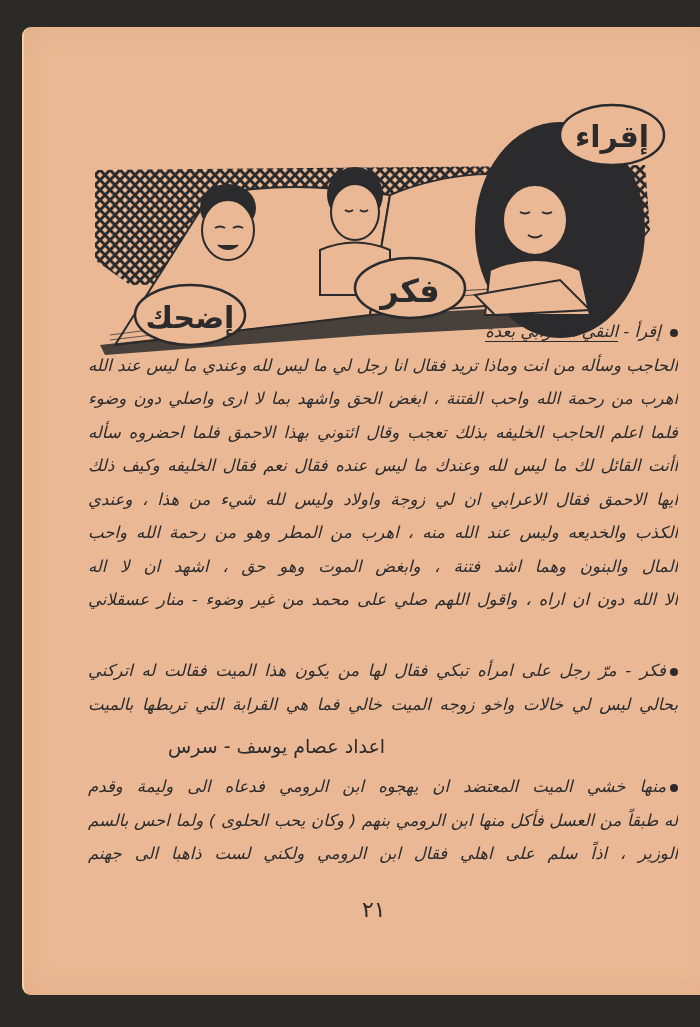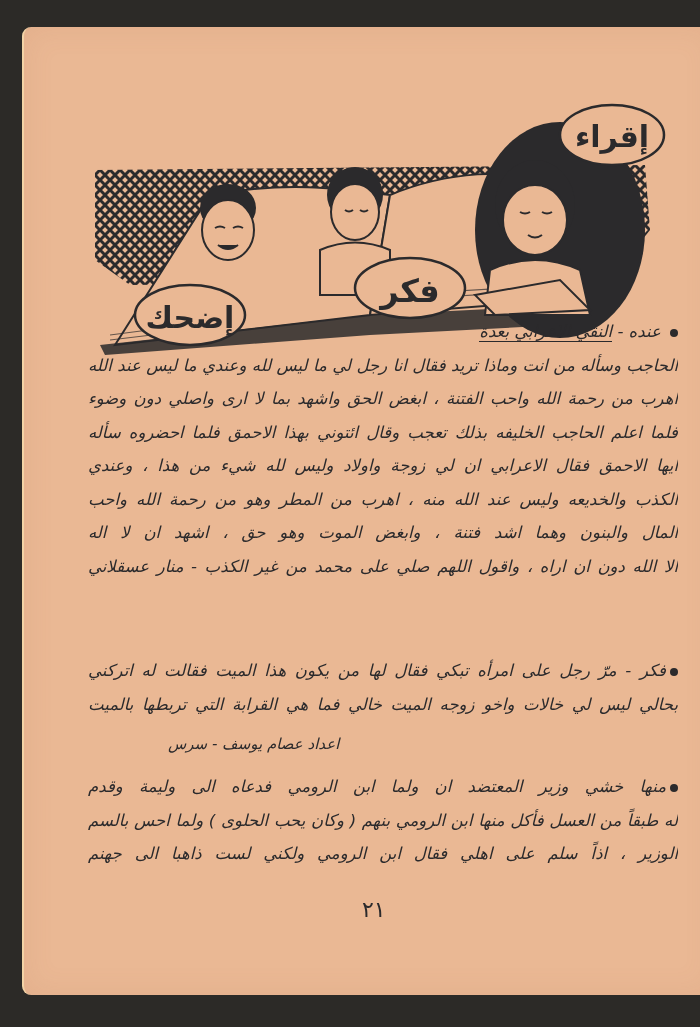--- a/index.html
+++ b/index.html
@@ -24,21 +24,21 @@
     font-family:"DejaVu Sans", sans-serif;
     font-style:italic;
   }
   .line {
     height:33.5px; line-height:33.5px; font-size:16.5px; white-space:nowrap; overflow:hidden;
     display:block;
   }
   .bullet { display:inline-block; width:8px; height:8px; background:#2b2a2c; border-radius:50%; margin-left:4px; vertical-align:middle; }
   .heading-line { text-align-last:right; }
   .underlined { border-bottom:1px solid #2b2a2c; }
-  .credit { position:absolute; left:168px; top:735px; direction:rtl; color:#2b2a2c; font-size:15px; font-style:italic; }
+  .credit { position:absolute; left:168px; top:735px; direction:rtl; color:#2b2a2c; font-size:19px; }
   .page-num { position:absolute; left:362px; top:897px; color:#2b2a2c; font-size:22px; font-family:"DejaVu Sans", sans-serif; }
 </style>
 </head>
 <body>
 
 <div class="page"></div>
 
 <svg class="illus" viewBox="0 0 610 260" xmlns="http://www.w3.org/2000/svg">
   <defs>
     <pattern id="xh" width="10" height="10" patternUnits="userSpaceOnUse">
@@ -94,42 +94,43 @@
   </g>
   <g>
     <ellipse cx="100" cy="215" rx="55" ry="30" fill="#eab894" stroke="#2b2a2c" stroke-width="2.5"></ellipse>
     <text x="100" y="228" text-anchor="middle" font-size="30" font-weight="bold" fill="#2b2a2c" font-family="DejaVu Sans, sans-serif">إضحك</text>
   </g>
 </svg>
 
 <div class="text-block" style="top:315px;">
   <span class="line heading-line">
     <span class="bullet"></span>
-    <span>عنده</span>
+    <span>إقرأ</span>
     <span> - </span>
     <span class="underlined">النقي الاعرابي بعدة</span>
   </span>
   <span class="line">الحاجب وسأله من انت وماذا تريد فقال انا رجل لي ما ليس لله وعندي ما ليس عند الله</span>
   <span class="line">اهرب من رحمة الله واحب الفتنة ، ابغض الحق واشهد بما لا ارى واصلي دون وضوء</span>
   <span class="line">فلما اعلم الحاجب الخليفه بذلك تعجب وقال ائتوني بهذا الاحمق فلما احضروه سأله</span>
+  <span class="line">أأنت القائل لك ما ليس لله وعندك ما ليس عنده فقال نعم فقال الخليفه وكيف ذلك</span>
   <span class="line">ايها الاحمق فقال الاعرابي ان لي زوجة واولاد وليس لله شيء من هذا ، وعندي</span>
   <span class="line">الكذب والخديعه وليس عند الله منه ، اهرب من المطر وهو من رحمة الله واحب</span>
   <span class="line">المال والبنون وهما اشد فتنة ، وابغض الموت وهو حق ، اشهد ان لا اله</span>
-  <span class="line">الا الله دون ان اراه ، واقول اللهم صلي على محمد من غير الكذب - منار عسقلاني</span>
+  <span class="line">الا الله دون ان اراه ، واقول اللهم صلي على محمد من غير وضوء - منار عسقلاني</span>
 </div>
 
 <div class="text-block" style="top:654px;">
   <span class="line">
     <span class="bullet"></span><span>فكر</span><span> - </span><span>مرّ رجل على امرأه تبكي فقال لها من يكون هذا الميت فقالت له اتركني</span>
   </span>
   <span class="line">بحالي ليس لي خالات واخو زوجه الميت خالي فما هي القرابة التي تربطها بالميت</span>
 </div>
 <div class="credit">اعداد عصام يوسف - سرس</div>
 
 <div class="text-block" style="top:770px;">
   <span class="line">
-    <span class="bullet"></span><span>منها</span><span> </span><span>خشي وزير المعتضد ان ولما ابن الرومي فدعاه الى وليمة وقدم</span>
+    <span class="bullet"></span><span>منها</span><span> </span><span>خشي الميت المعتضد ان يهجوه ابن الرومي فدعاه الى وليمة وقدم</span>
   </span>
   <span class="line">له طبقاً من العسل فأكل منها ابن الرومي بنهم ( وكان يحب الحلوى ) ولما احس بالسم</span>
   <span class="line">الوزير ، اذاً سلم على اهلي فقال ابن الرومي ولكني لست ذاهبا الى جهنم</span>
 </div>
 
 <div class="page-num">٢١</div>
 
 </body></html>

